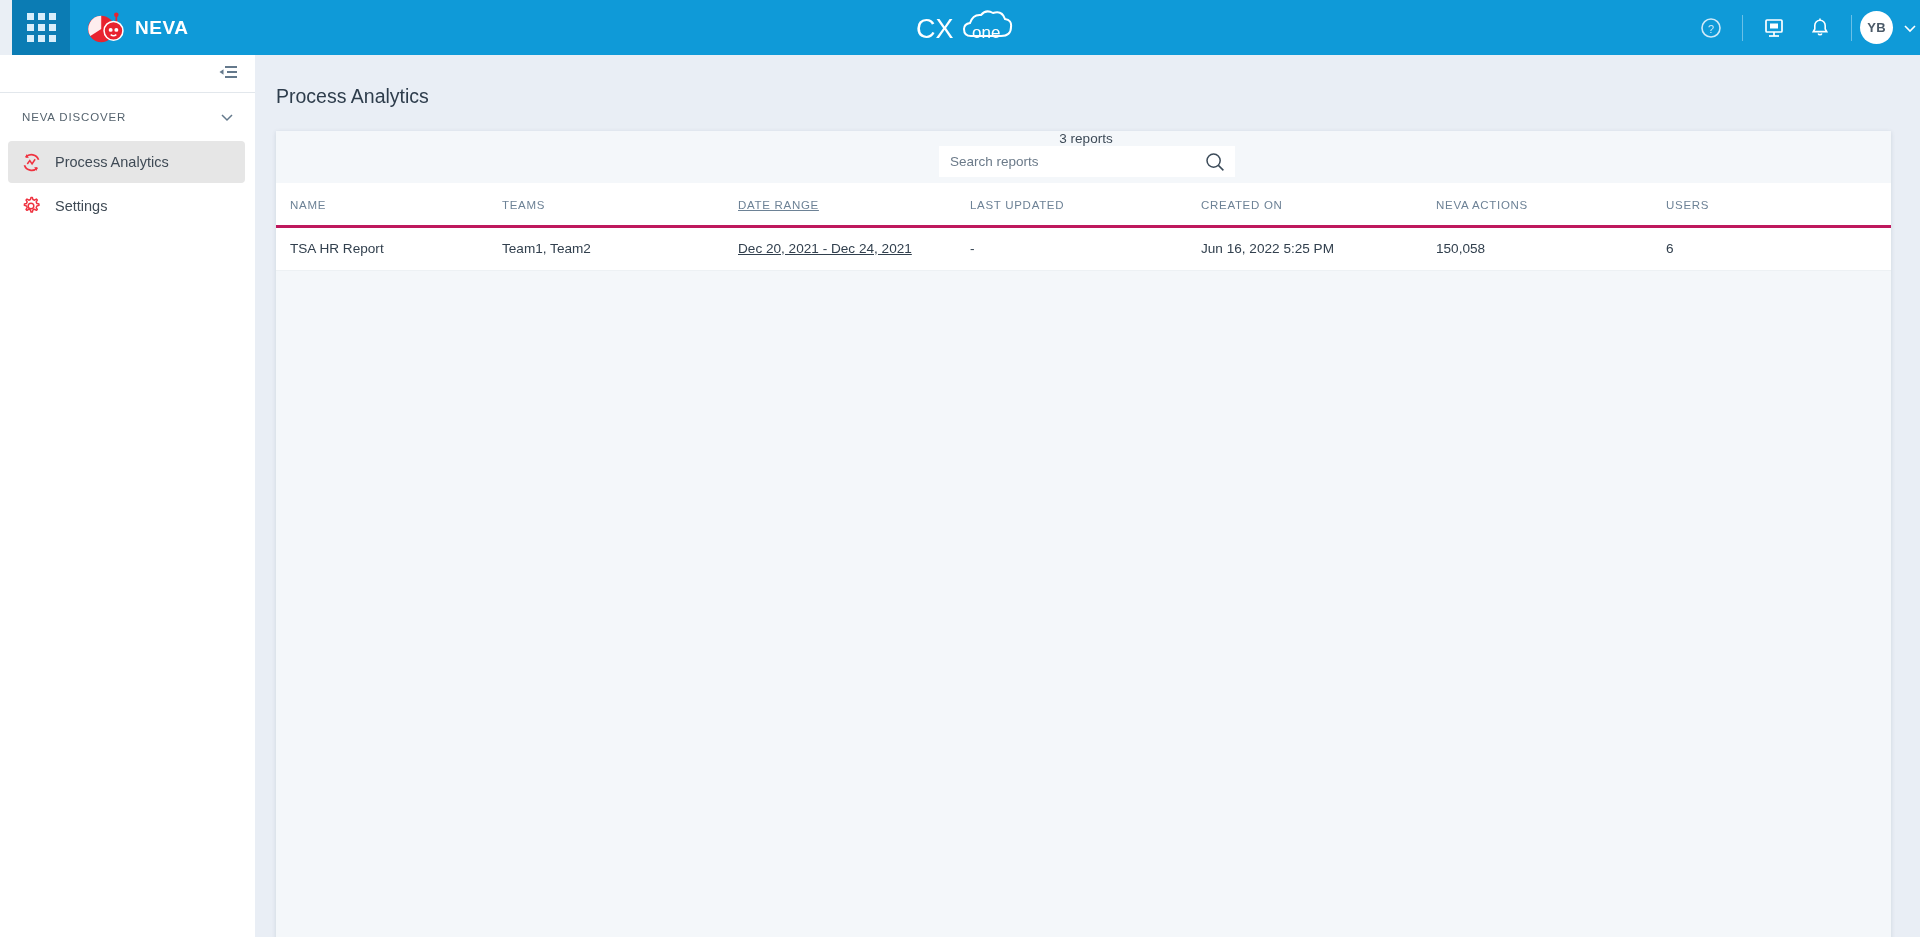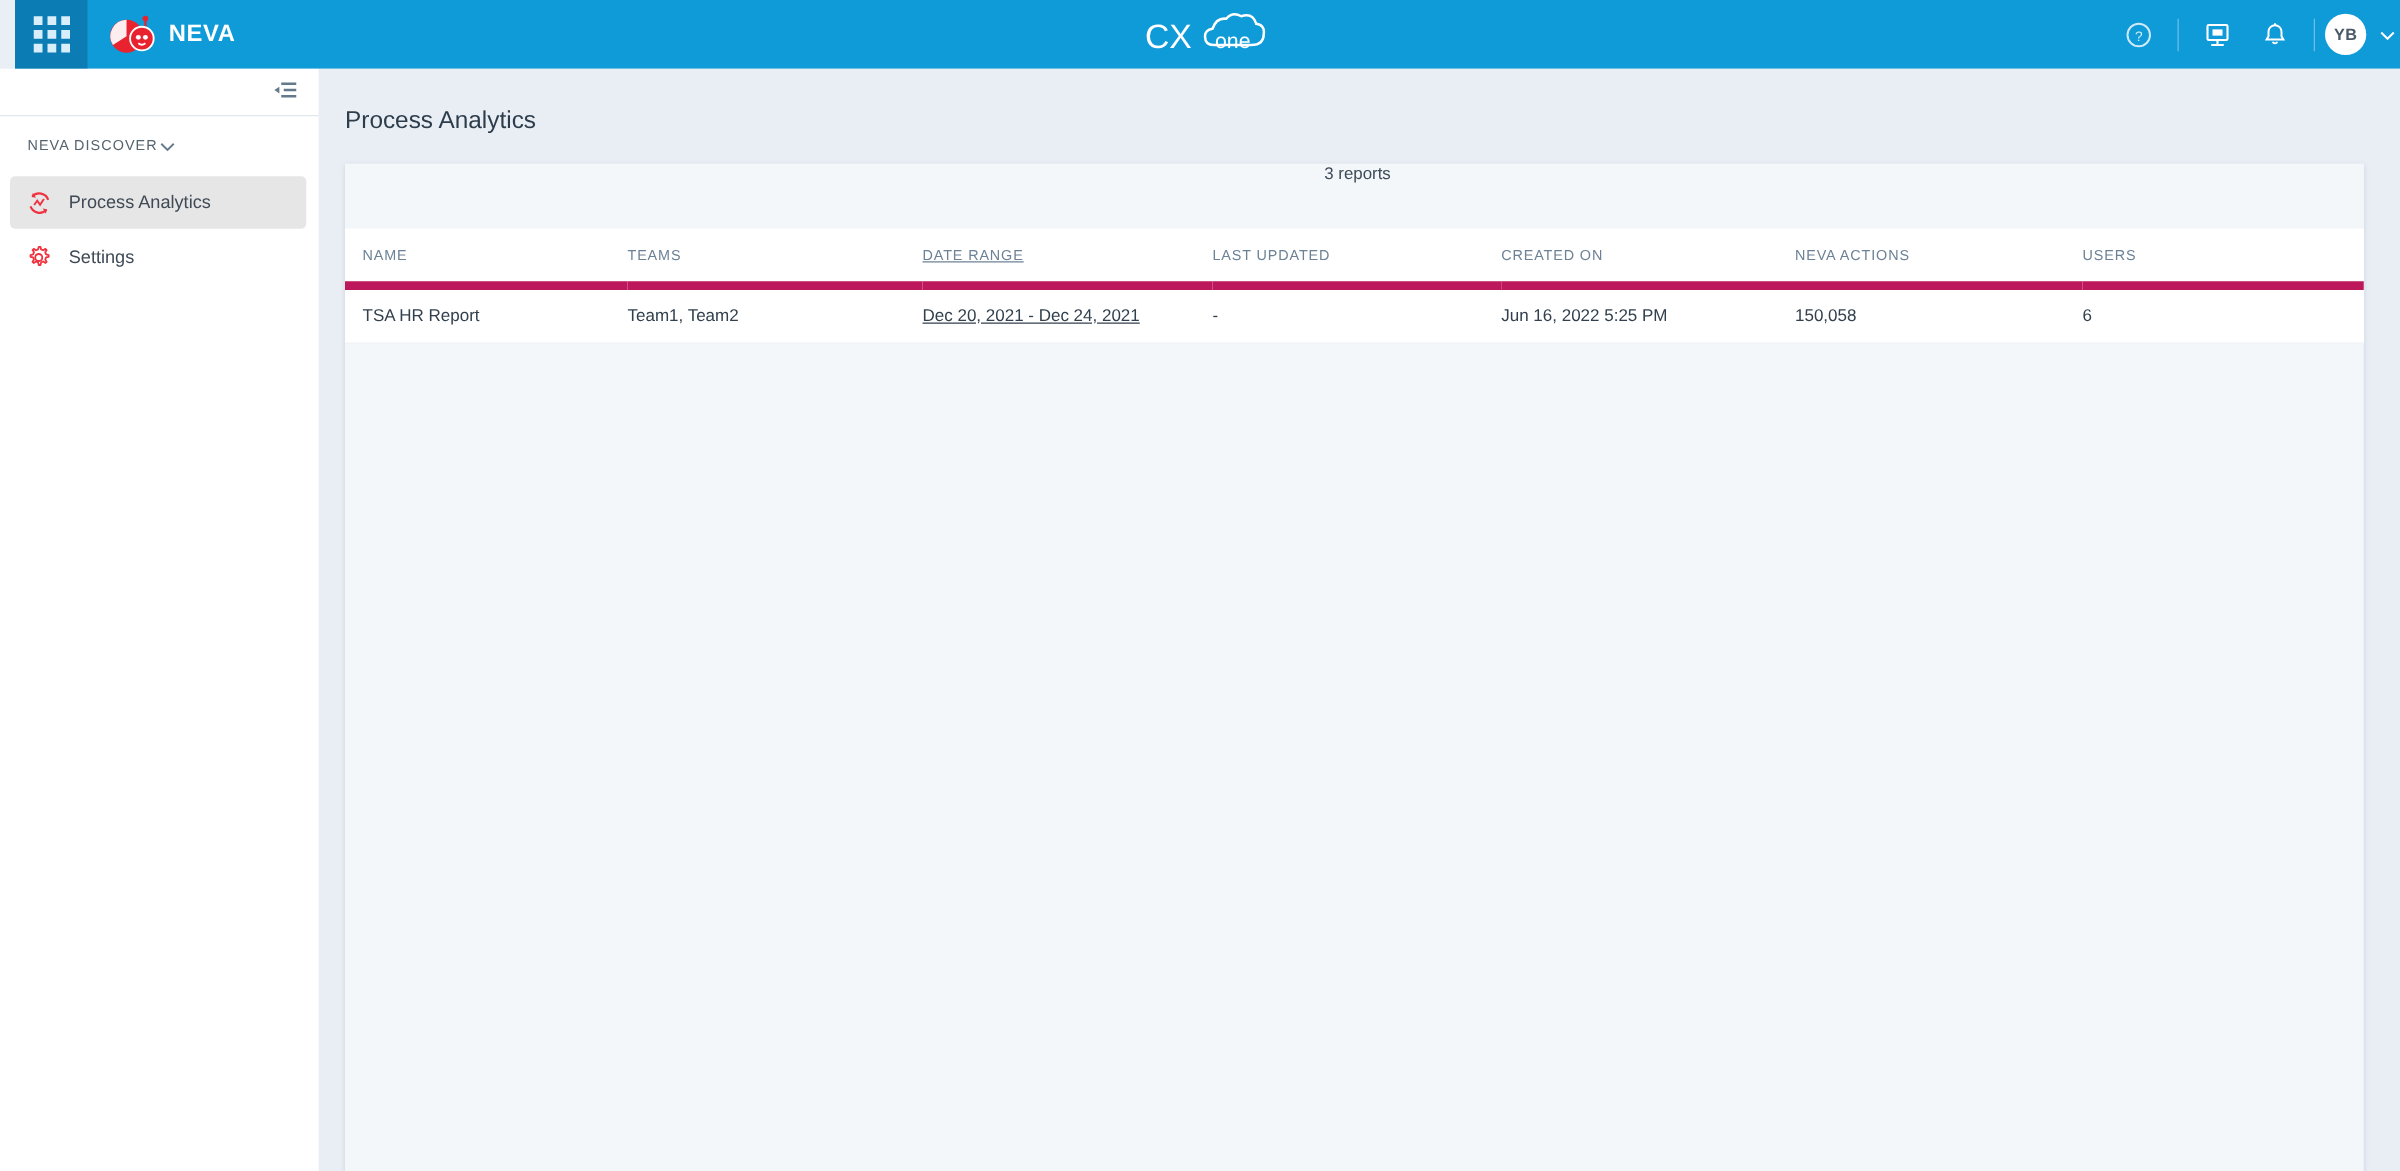--- a/index.html
+++ b/index.html
@@ -94,21 +94,21 @@
   .sidebar-top {
     height: 38px;
     border-bottom: 1px solid #e2e7ec;
     display: flex; align-items: center; justify-content: flex-end;
     padding-right: 16px;
   }
   .collapse-btn { cursor: pointer; width: 22px; height: 20px; display: flex; align-items: center; justify-content: center;}
 
   .section-head {
     height: 48px;
-    display: flex; align-items: center; 
+    display: flex; align-items: center; justify-content: space-between;
     padding: 0 20px 0 22px;
     cursor: pointer;
   }
   .section-head-label {
     font-size: 11.5px;
     letter-spacing: .85px;
     color: #56646f;
     font-weight: normal;
   }
   .nav-item {
@@ -180,21 +180,21 @@
 
   table.reports { width: 100%; border-collapse: collapse; background: #ffffff; }
   table.reports thead th {
     text-align: left;
     font-size: 11.5px;
     letter-spacing: .7px;
     color: #6d8296;
     font-weight: normal;
     padding: 16px 0 14px 0;
     background: #ffffff;
-    border-bottom: 7px solid #be185d;
+    border-bottom: 3px solid #be185d;
   }
   table.reports tbody td {
     font-size: 13.6px;
     color: #32404e;
     padding: 13px 0 14px 0;
     border-bottom: 1px solid #edf1f4;
     background: #ffffff;
   }
   table.reports tbody tr:nth-child(even) td { background: #fcfdfe; }
 
@@ -327,20 +327,29 @@
 </div>
 
 <div class="main">
 
   <div class="page-title">Process Analytics</div>
 
   <div class="card">
 
     <div class="card-toolbar">
       <div class="report-count">3 reports</div>
+      <div class="search-box">
+        <input class="search-input" type="text" placeholder="Search reports" style="">
+        <span class="search-icon-btn">
+          <svg width="22" height="22" viewBox="0 0 22 22">
+            <circle cx="9.6" cy="9.6" r="6.6" fill="none" stroke="#3c4b59" stroke-width="1.5"></circle>
+            <line x1="14.4" y1="14.4" x2="19.4" y2="19.4" stroke="#3c4b59" stroke-width="1.5"></line>
+          </svg>
+        </span>
+      </div>
     </div>
 
     <table class="reports">
       <thead>
         <tr>
           <th class="col-name">NAME</th>
           <th class="col-teams">TEAMS</th>
           <th class="col-range">DATE RANGE</th>
           <th class="col-upd">LAST UPDATED</th>
           <th class="col-crt">CREATED ON</th>

